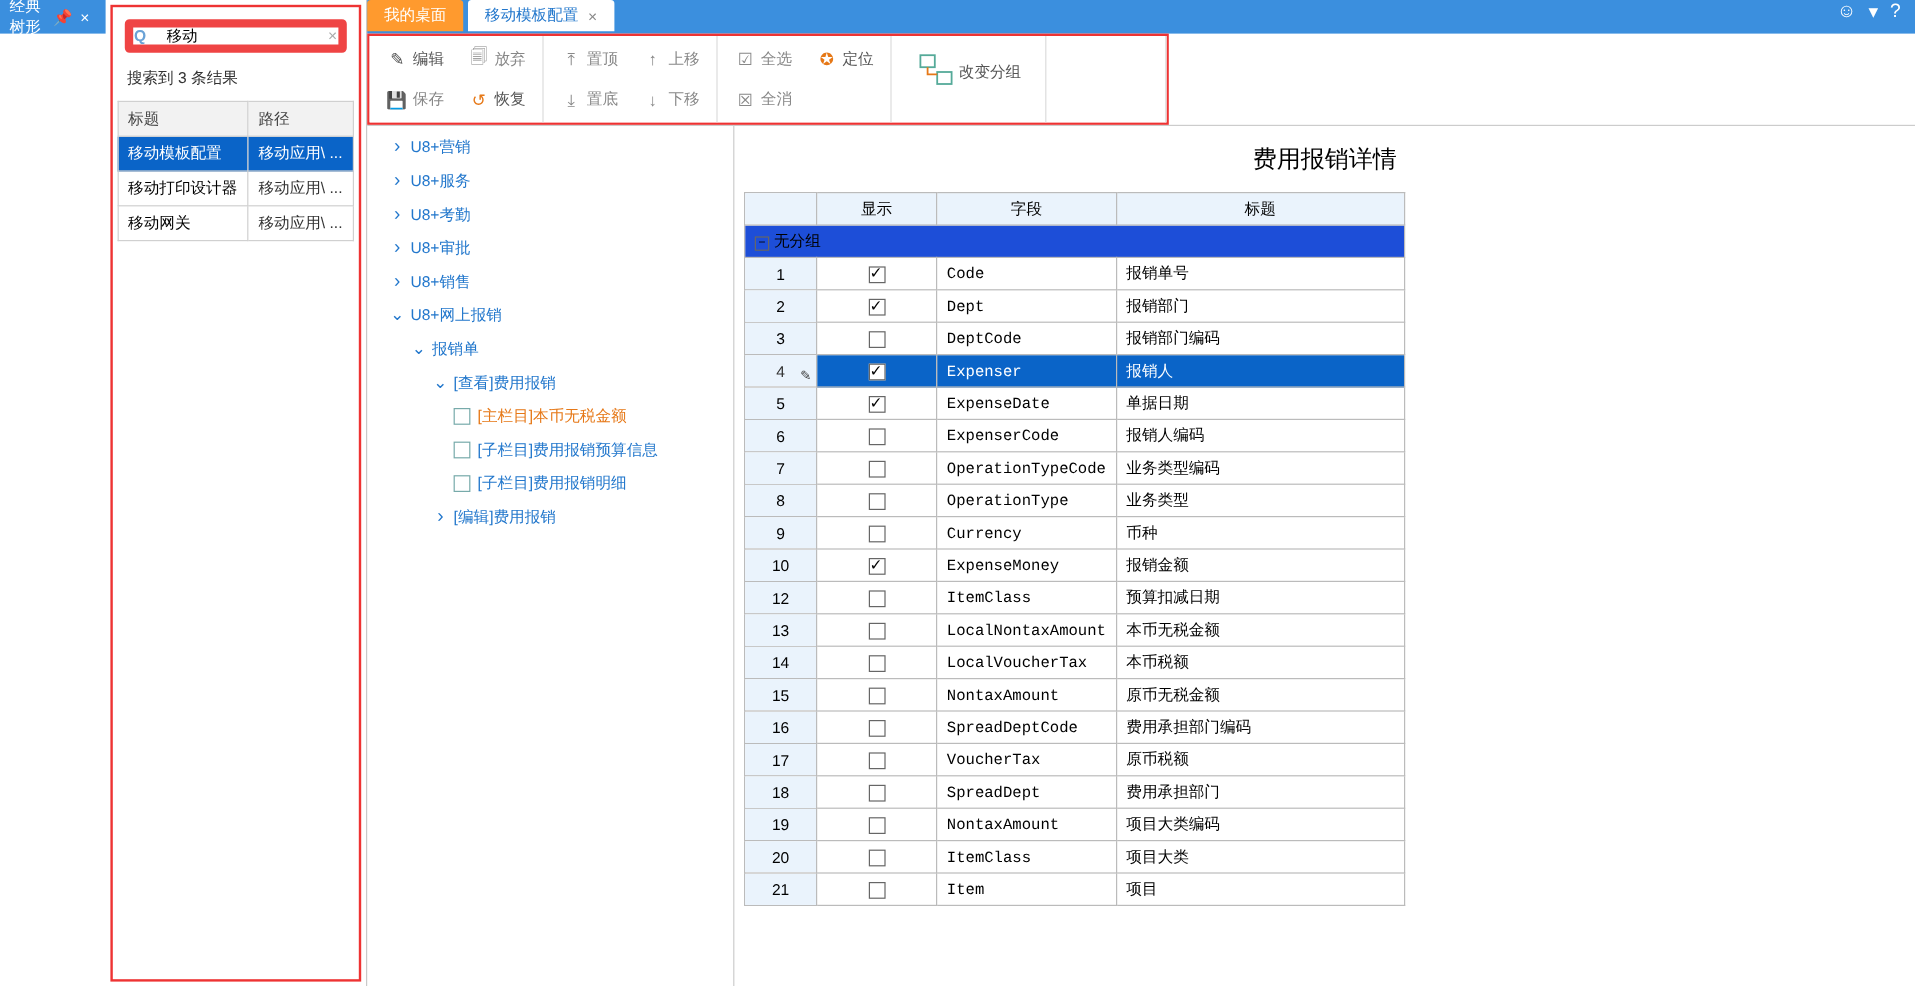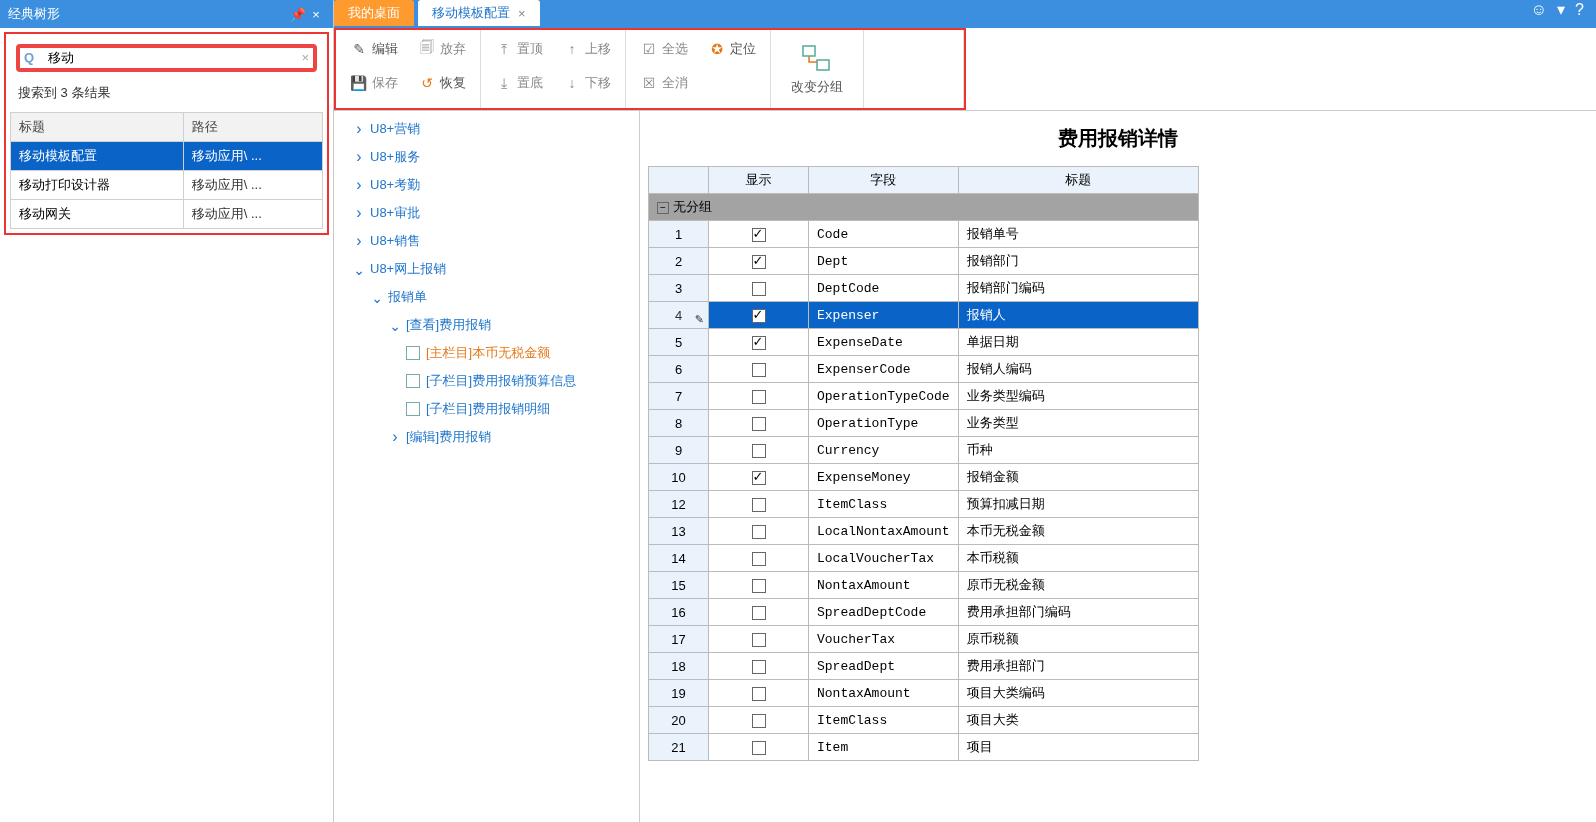--- a/index.html
+++ b/index.html
@@ -1,27 +1,27 @@
 <!DOCTYPE html>
 <html><head>
 <meta charset="utf-8">
 <style>
 * { box-sizing: border-box; margin: 0; padding: 0; font-family: "Microsoft YaHei", Arial, sans-serif; font-size: 13px; }
 body { background: #fff; overflow: hidden; }
 
 .app { display: flex; height: 822px; width: 1596px; }
 
 
-.sidebar { width: 334px; border-right: 1px solid #c9c9c9; display: flex; flex-direction: column; }
+.sidebar { width: 306px; border-right: 1px solid #c9c9c9; display: flex; flex-direction: row; justify-content: flex-end; }
 .sidebar-header { background: #3b8fde; color: #fff; height: 28px; display: flex; align-items: center; padding: 0 8px; }
 .sidebar-title { flex: 1; font-size: 13px; }
 .pin-icon, .close-panel-icon { width: 18px; text-align: center; cursor: pointer; color: #fff; }
 .red-box { border: 2px solid #e33; margin: 4px; padding: 4px; }
 .search-wrap { position: relative; margin: 6px; }
-.search-input { width: 100%; height: 28px; border: 4px solid #ef4444; border-radius: 4px; padding: 0 28px; background: #fff; }
+.search-input { width: 100%; height: 28px; border: 7px solid #ef4444; border-radius: 4px; padding: 0 28px; background: #fff; font-family: Liberation Serif, serif; }
 .search-icon-s { position: absolute; left: 8px; top: 6px; color: #6aa2d6; font-weight: bold; }
 .clear-icon { position: absolute; right: 8px; top: 6px; color: #aaa; cursor: pointer; }
 .search-result { padding: 6px 8px; color: #333; }
 
 .result-table { width: 100%; border-collapse: collapse; margin-top: 4px; }
 .result-table th { text-align: left; background: #f2f2f2; border: 1px solid #d0d0d0; padding: 5px 8px; font-weight: normal; color: #444; }
 .result-table td { border: 1px solid #d0d0d0; padding: 5px 8px; }
 .result-table tr.selected td { background: #0a64c8; color: #fff; }
 .result-table td.path { color: #333; }
 .result-table tr.selected td.path { color: #fff; }
@@ -38,50 +38,50 @@
 
 
 .toolbar-wrap { border-bottom: 1px solid #ccc; }
 .toolbar-redbox { border: 2px solid #e33; display: inline-block; }
 .toolbar { display: flex; background: #fff; }
 .tb-group { border-right: 1px solid #ddd; padding: 4px 6px; display: flex; flex-direction: column; gap: 4px; }
 .tb-row { display: flex; gap: 4px; }
 .tb-btn { display: flex; align-items: center; gap: 4px; padding: 6px 8px; cursor: pointer; color: #888; border-radius: 3px; }
 .tb-btn.active { color: #555; }
 .tb-btn .ico { width: 18px; height: 18px; display: inline-flex; align-items: center; justify-content: center; font-size: 14px; }
-.tb-big { display: flex; flex-direction: column; align-items: center; justify-content: center; padding: 8px 14px; cursor: pointer; color: #555; }
+.tb-big { display: flex; flex-direction: row; align-items: center; justify-content: center; padding: 8px 14px; cursor: pointer; color: #555; }
 .tb-big .ico { width: 36px; height: 36px; }
 
 
 .content { flex: 1; display: flex; overflow: hidden; }
 .tree-pane { width: 306px; border-right: 1px solid #ccc; overflow: auto; padding: 4px 0; }
 .tree-pane ul { list-style: none; }
-.tree-item { padding: 5px 8px 5px 0; color: #2277cc; cursor: pointer; display: flex; align-items: flex-end; gap: 4px; }
+.tree-item { padding: 5px 8px 5px 0; color: #2277cc; cursor: pointer; display: flex; align-items: flex-start; gap: 4px; }
 .tree-item.collapsed::before { content: "›"; color: #2277cc; font-size: 16px; width: 14px; text-align: center; }
 .tree-item.expanded::before { content: "⌄"; color: #2277cc; font-size: 14px; width: 14px; text-align: center; }
 .tree-leaf { padding: 5px 8px 5px 0; cursor: pointer; display: flex; align-items: center; gap: 6px; }
 .tree-leaf .file-ico { width: 14px; height: 14px; border: 1px solid #7aa; display: inline-block; }
 .tree-leaf.orange { color: #e67817; }
 .tree-leaf.blue { color: #2277cc; }
 .ind1 { padding-left: 18px; }
 .ind2 { padding-left: 36px; }
 .ind3 { padding-left: 54px; }
 .ind4 { padding-left: 72px; }
 
 .right-pane { flex: 1; overflow: auto; }
-.detail-title { text-align: center; font-size: 20px; font-weight: bold; padding: 14px 0; }
+.detail-title { text-align: center; font-size: 20px; font-weight: normal; padding: 14px 0; }
 .grid-wrap { padding: 0 8px; }
 .grid { border-collapse: collapse; }
 .grid th, .grid td { border: 1px solid #bbb; padding: 4px 8px; height: 26px; }
 .grid thead th { background: #eaf3fc; font-weight: normal; text-align: center; }
 .grid .rownum { width: 60px; text-align: center; background: #eaf3fc; position: relative; }
 .grid .show-col { width: 100px; text-align: center; }
 .grid .field-col { width: 138px; font-family: "Courier New", monospace; }
 .grid .title-col { width: 240px; }
-.grid .group-row td { background: #a3a3a3; font-weight: normal; }
+.grid .group-row td { background: #1d4ed8; font-weight: normal; }
 .grid .group-toggle { display: inline-block; width: 12px; height: 12px; border: 1px solid #666; line-height: 10px; text-align: center; font-size: 10px; margin-right: 4px; }
 .grid tr.selected td { background: #0a64c8; color: #fff; }
 .grid tr.selected .rownum { background: #eaf3fc; color: #333; }
 .checkbox { display: inline-block; width: 14px; height: 14px; border: 1px solid #666; background: #fff; vertical-align: middle; position: relative; }
 .checkbox.checked::after { content: "✓"; position: absolute; top: -3px; left: 0; font-size: 13px; color: #000; }
 .grid tr.selected .checkbox.checked::after { color: #000; }
 .edit-pencil { position: absolute; right: 4px; bottom: 2px; font-size: 11px; }
 </style>
 </head>
 <body>

